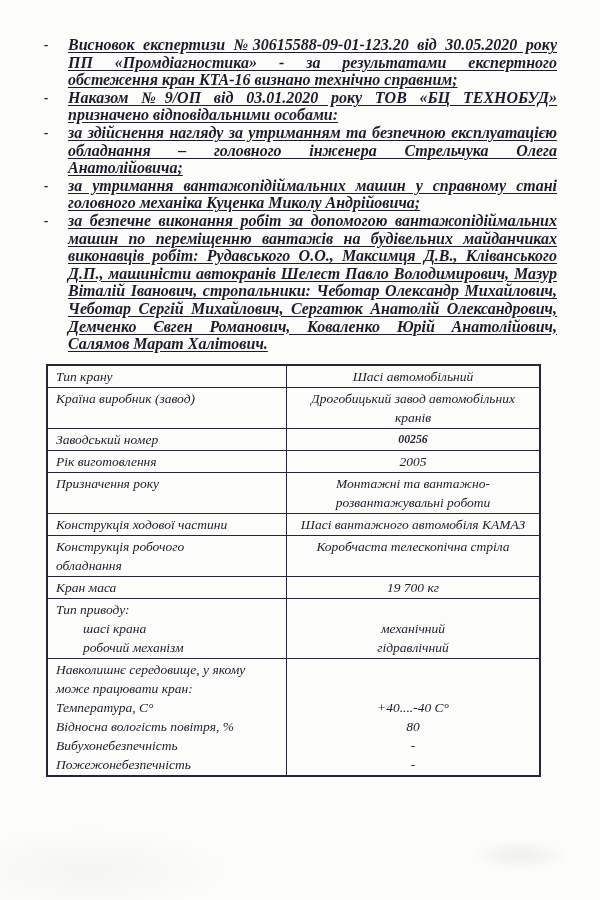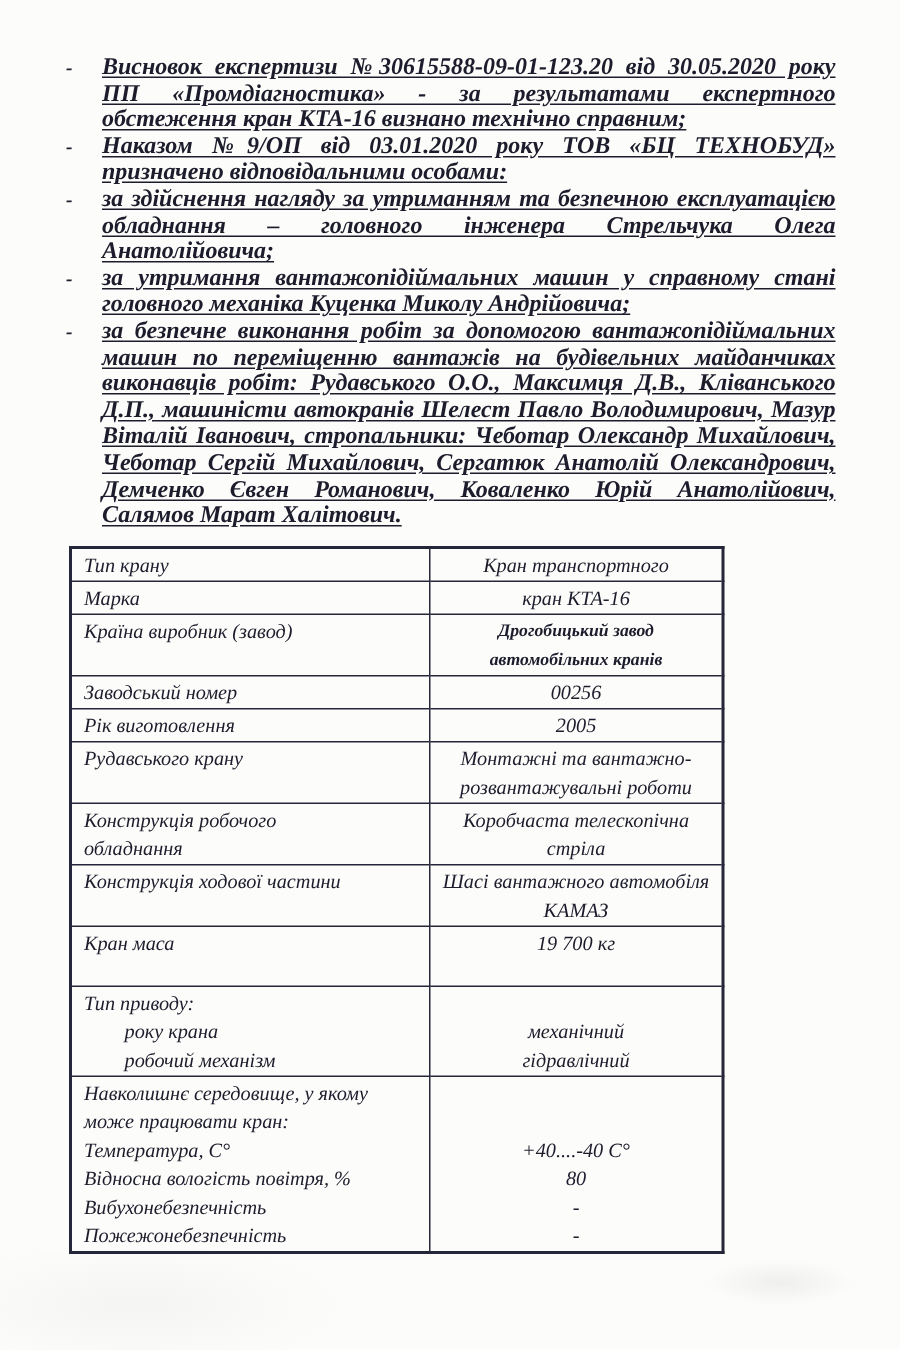--- a/index.html
+++ b/index.html
@@ -59,21 +59,21 @@
     font-style: italic;
     font-size: 15px;
     text-decoration: underline;
     text-underline-offset: 2px;
     display: inline-block;
   }
   
   table.spec {
     border-collapse: collapse;
     margin: 11px 0 0 2px;
-    width: 437px;
+    width: 495px;
     table-layout: fixed;
     border: 2px solid #26263a;
   }
   table.spec td {
     border: 1px solid #26263a;
     font-style: italic;
     font-size: 13.5px;
     line-height: 19px;
     padding: 1px 8px;
     vertical-align: top;
@@ -114,59 +114,55 @@
         <span class="marker">-</span>
         <span class="btext">за безпечне виконання робіт за допомогою вантажопідіймальних машин по переміщенню вантажів на будівельних майданчиках виконавців робіт: Рудавського О.О., Максимця Д.В., Кліванського Д.П., машиністи автокранів  Шелест Павло Володимирович, Мазур Віталій Іванович, стропальники: Чеботар Олександр Михайлович, Чеботар Сергій Михайлович, Сергатюк Анатолій Олександрович, Демченко Євген Романович, Коваленко Юрій Анатолійович, Салямов Марат Халітович.</span>
       </div>
     </div>
 
 
     <table class="spec">
       <tbody class="spec-body">
         <tr>
           <td class="lbl">Тип крану</td>
-          <td class="val">Кран транспортного</td>
-        </tr>
-        <tr>
-          <td class="lbl">Марка</td>
-          <td class="val">кран КТА-16</td>
+          <td class="val">Шасі автомобільний</td>
         </tr>
         <tr>
           <td class="lbl">Країна виробник (завод)</td>
           <td class="val">Дрогобицький завод автомобільних кранів</td>
         </tr>
         <tr>
           <td class="lbl">Заводський номер</td>
           <td class="val">00256</td>
         </tr>
         <tr>
           <td class="lbl">Рік виготовлення</td>
           <td class="val">2005</td>
         </tr>
         <tr>
-          <td class="lbl">Рудавського крану</td>
+          <td class="lbl">Призначення року</td>
           <td class="val">Монтажні та вантажно-
 розвантажувальні роботи</td>
+        </tr>
+        <tr>
+          <td class="lbl">Конструкція ходової частини</td>
+          <td class="val">Шасі вантажного автомобіля КАМАЗ</td>
         </tr>
         <tr>
           <td class="lbl">Конструкція робочого
 обладнання</td>
           <td class="val">Коробчаста телескопічна стріла</td>
         </tr>
         <tr>
-          <td class="lbl">Конструкція ходової частини</td>
-          <td class="val">Шасі вантажного автомобіля КАМАЗ</td>
-        </tr>
-        <tr>
           <td class="lbl">Кран маса</td>
           <td class="val">19 700 кг</td>
         </tr>
         <tr>
           <td class="lbl">Тип приводу:
-        року крана
+        шасі крана
         робочий механізм</td>
           <td class="val">
 механічний
 гідравлічний</td>
         </tr>
         <tr>
           <td class="lbl">Навколишнє середовище, у якому
 може працювати кран:
 Температура, С°
 Відносна вологість повітря, %

